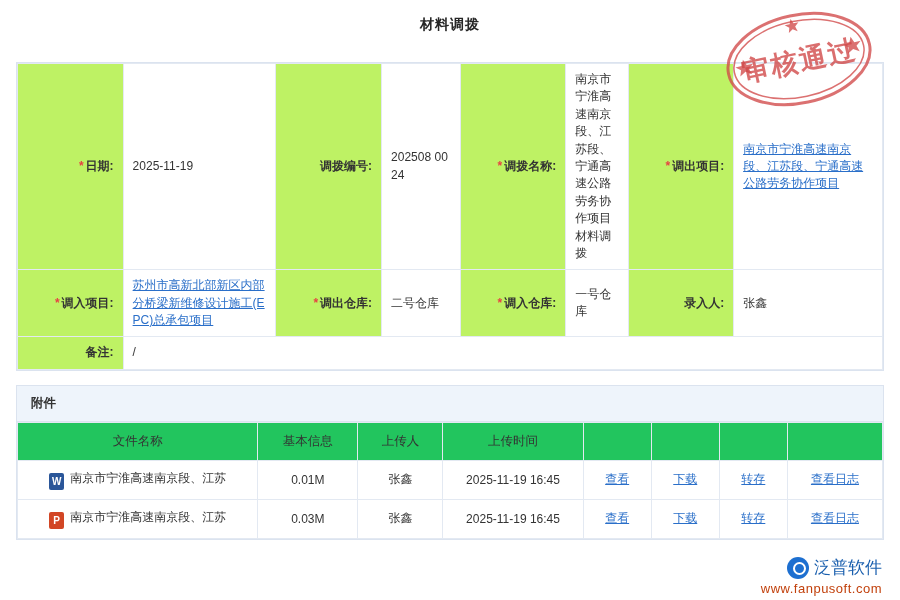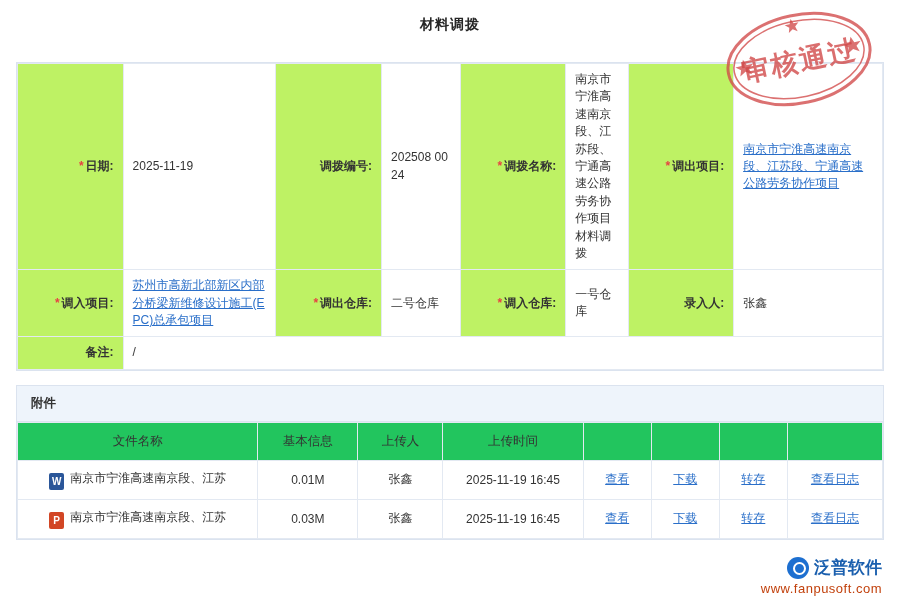--- a/index.html
+++ b/index.html
@@ -132,21 +132,21 @@
     background: #1d6fd0;
     position: relative;
   }
   .wm-logo:after {
     content: "";
     position: absolute; left: 6px; top: 5px;
     width: 9px; height: 9px;
     border: 2px solid #fff; border-radius: 50%;
   }
   .wm-name {
-    font-size: 17px; font-weight: bold; color: #1a5fae;
+    font-size: 17px; font-weight: normal; color: #1a5fae;
   }
   .wm-sub {
     font-size: 13px; color: #c2410c; margin-top: 2px;
     letter-spacing: .5px;
   }
 </style>
 </head>
 <body>
 
 <div class="page">

